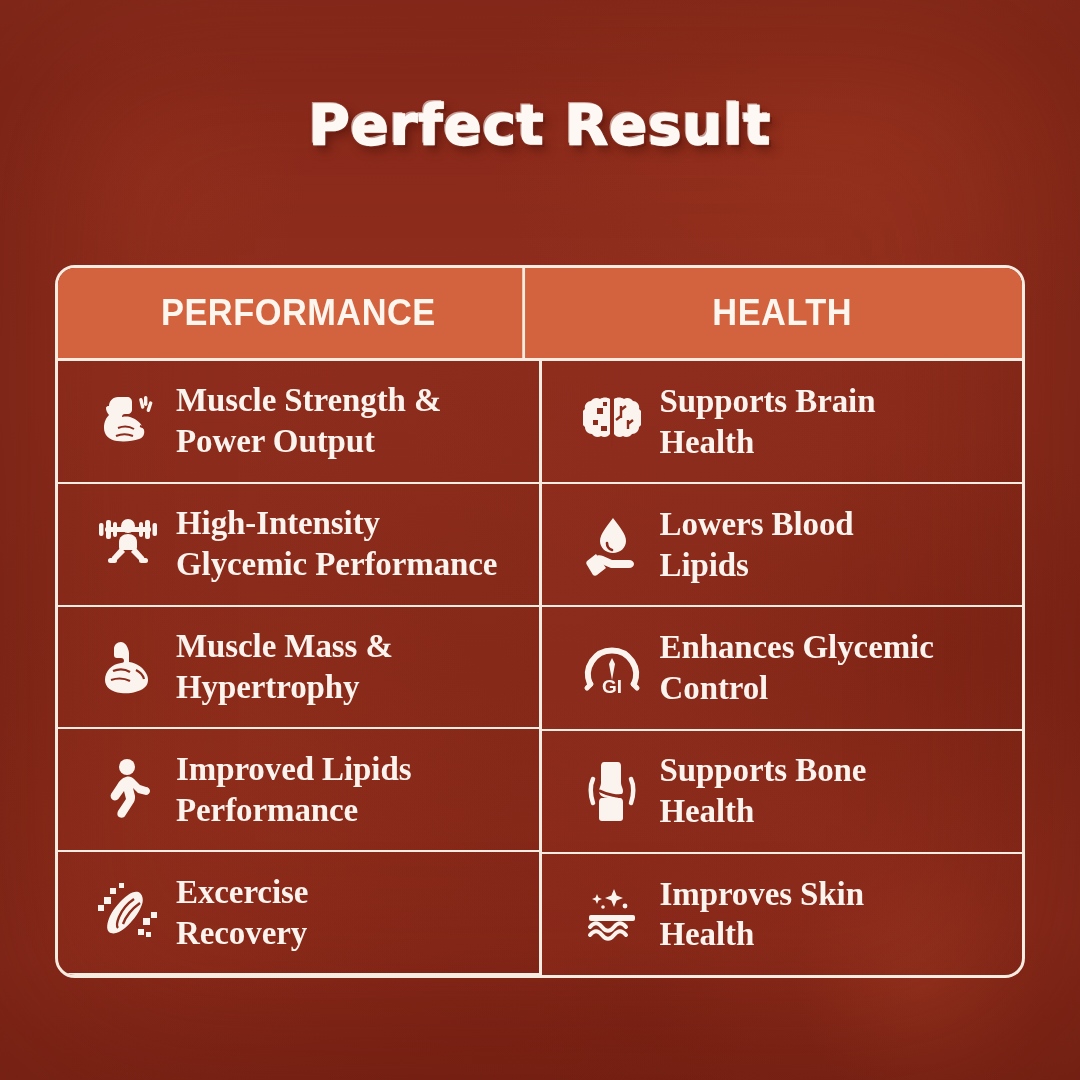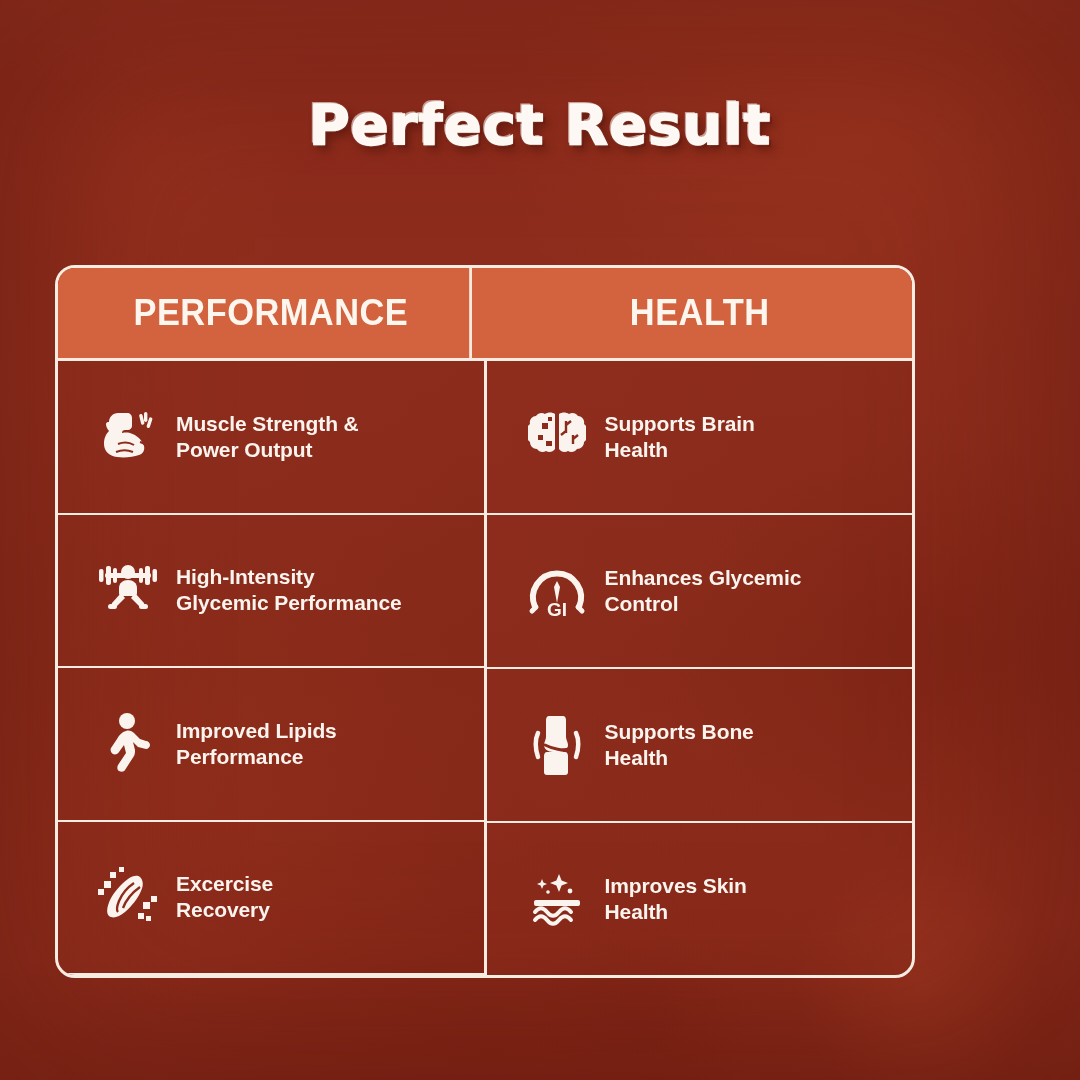--- a/index.html
+++ b/index.html
@@ -66,21 +66,21 @@
       -2px -2px 0 rgba(255,255,255,0.55),
       5px 6px 10px rgba(70,16,8,0.55);
     -webkit-text-stroke: 1.5px #fffaf4;
   }
 
   
   .card {
     position: absolute;
     left: 55px;
     top: 265px;
-    width: 860px;
+    width: 970px;
     height: 713px;
     border: 3px solid #f6ece2;
     border-radius: 20px;
     box-sizing: border-box;
     overflow: hidden;
     display: flex;
     flex-direction: column;
     z-index: 4;
   }
 
@@ -140,23 +140,23 @@
     align-items: center;
     justify-content: center;
   }
   .icon-box svg {
     display: block;
   }
 
   .row-label {
     flex: 1 1 auto;
     color: #fbf4ee;
-    font-family: Liberation Sans, sans-serif;
+    font-family: Liberation Serif, serif;
     font-weight: bold;
-    font-size: 21px;
+    font-size: 33px;
     line-height: 1.24;
     letter-spacing: -0.1px;
     padding-right: 10px;
     white-space: pre-line;
   }
 </style>
 </head>
 <body>
 
 <div id="poster">
@@ -207,20 +207,32 @@
               <path d="M26 34l-9 10c-1 2 0 4 2 4 1 0 2 0 3-1l8-8z"></path>
               <path d="M40 34l9 10c1 2 0 4-2 4-1 0-2 0-3-1l-8-8z"></path>
               <rect x="13" y="45" width="9" height="5" rx="2.5"></rect>
               <rect x="44" y="45" width="9" height="5" rx="2.5"></rect>
             </svg>
           </div>
           <div class="row-label">High-Intensity
 Glycemic Performance</div>
         </div>
 
+        <div class="row">
+          <div class="icon-box">
+            <svg width="62" height="60" viewBox="0 0 62 60" fill="#fbf4ee">
+              <path d="M24 5c-4 0-7 3-7 7v6c0 2 1 3 3 3h4c2 0 3 1 3 3 0 1-1 2-3 2-9 1-16 8-16 17 0 7 6 12 16 13 9 1 18-1 23-5 4-3 5-8 3-13-3-7-10-12-18-13v-7c0-2 0-4-1-6-1-4-4-7-7-7z"></path>
+              <path d="M16 34c5-2 12-2 17 1" stroke="#8c2b1c" stroke-width="2.2" fill="none"></path>
+              <path d="M14 43c6-2 13-2 19 1" stroke="#8c2b1c" stroke-width="2.2" fill="none"></path>
+              <path d="M39 33c4 2 7 5 8 9" stroke="#8c2b1c" stroke-width="2.2" fill="none"></path>
+            </svg>
+          </div>
+          <div class="row-label">Muscle Mass &amp;
+Hypertrophy</div>
+        </div>
 
         <div class="row">
           <div class="icon-box">
             <svg width="52" height="64" viewBox="0 0 52 64" fill="#fbf4ee">
               <circle cx="25" cy="9" r="8"></circle>
               <path d="M24 19c-4 1-7 4-9 8l-6 9c-1 2 0 5 2 6 2 1 5 0 6-2l5-7 2 8-8 12c-1 2-1 5 1 6 2 1 5 1 6-1l9-14c1-2 1-4 1-6l-2-8 5 5 8 2c2 0 4-2 4-4 0-2-2-4-4-4l-6-2-6-6c-2-2-5-3-8-2z"></path>
             </svg>
           </div>
           <div class="row-label">Improved Lipids
 Performance</div>
@@ -261,20 +273,32 @@
               <path d="M18 32h6v5h-6z" fill="#8c2b1c"></path>
               <path d="M20 8h4v4h-4z" fill="#8c2b1c"></path>
               <path d="M38 12v12M38 16l5-4M38 22l-5 4M45 26v9M45 30l5-4" stroke="#8c2b1c" stroke-width="2.4" fill="none"></path>
               <path d="M29 3v50" stroke="#8c2b1c" stroke-width="2" fill="none"></path>
             </svg>
           </div>
           <div class="row-label">Supports Brain
 Health</div>
         </div>
 
+        <div class="row">
+          <div class="icon-box">
+            <svg width="62" height="64" viewBox="0 0 62 64" fill="#fbf4ee">
+              <path d="M32 5c-6 8-13 16-13 23 0 7 6 12 13 12s13-5 13-12c0-7-7-15-13-23z"></path>
+              <path d="M26 30c0 4 2 6 5 7" stroke="#8c2b1c" stroke-width="2.6" fill="none" stroke-linecap="round"></path>
+              <path d="M14 44c2-2 5-2 8-1l9 4h17c3 0 5 2 5 4s-2 4-5 4H30l-12-5z"></path>
+              <path d="M6 48l9-7 10 14-9 7c-1 1-3 1-4 0L6 52c-1-1-1-3 0-4z"></path>
+            </svg>
+          </div>
+          <div class="row-label">Lowers Blood
+Lipids</div>
+        </div>
 
 
         <div class="row">
           <div class="icon-box">
             <svg width="62" height="60" viewBox="0 0 62 60" fill="none">
               <path d="M9 46A24 24 0 1 1 53 46" stroke="#fbf4ee" stroke-width="6" stroke-linecap="round"></path>
               <path d="M6 50l4-4M56 50l-4-4" stroke="#fbf4ee" stroke-width="5" stroke-linecap="round"></path>
               <path d="M31 20l3 6-3 16-3-16z" fill="#fbf4ee"></path>
               <text x="31" y="55" font-family="Liberation Sans, sans-serif" font-size="19" font-weight="bold" fill="#fbf4ee" text-anchor="middle">GI</text>
             </svg>

